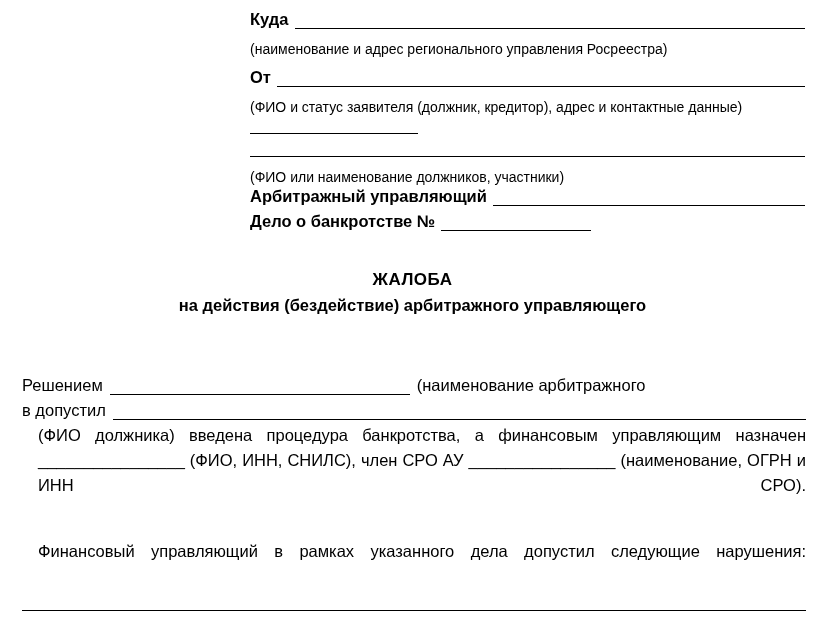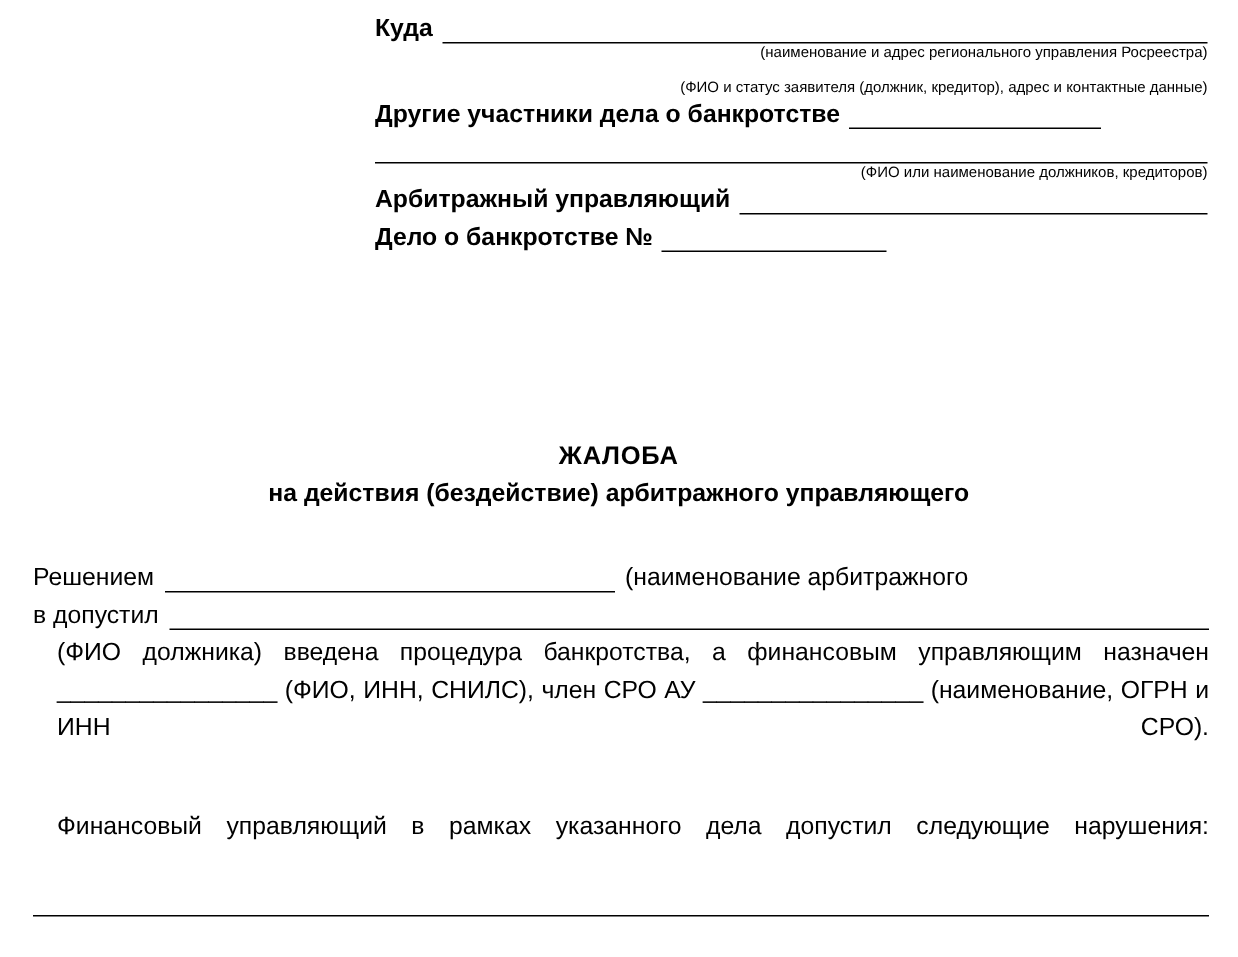--- a/index.html
+++ b/index.html
@@ -43,42 +43,42 @@
     padding-right: 6px;
   }
   .fill {
     flex: 1 1 auto;
     border-bottom: 1.6px solid #000;
     height: 15px;
   }
   .fill.short-2 { flex: 0 0 168px; }
   .fill.short-3 { flex: 0 0 150px; }
   .hint {
-    font-size: 10px;
+    font-size: 14px;
     font-weight: normal;
-    text-align: right;
+    text-align: left;
     line-height: 1.2;
-    margin-top: 1px;
+    margin-top: 12px;
   }
   .hint.left-ind { padding-left: 10px; }
   .full-line {
     border-bottom: 1.6px solid #000;
     height: 14px;
     width: 100%;
   }
   .sp-2 { height: 2px; }
   .sp-6 { height: 6px; }
   .sp-8 { height: 8px; }
   .sp-10 { height: 10px; }
 
   
   .title-wrap {
     position: absolute;
     left: 0;
-    top: 294px;
+    top: 270px;
     width: 825px;
     text-align: center;
   }
   .title-main {
     font-size: 17px;
     font-weight: bold;
     letter-spacing: 0.5px;
   }
   .title-sub {
     font-size: 16.5px;
@@ -144,31 +144,34 @@
   <div class="header-block">
 
     <div class="hdr-row">
       <span class="hdr-label">Куда</span>
       <span class="fill"></span>
     </div>
     <div class="hint">(наименование и адрес регионального управления Росреестра)</div>
 
     <div class="sp-10"></div>
 
+    <div class="hdr-row">
+      <span class="hdr-label">От</span>
+      <span class="fill"></span>
+    </div>
     <div class="hint">(ФИО и статус заявителя (должник, кредитор), адрес и контактные данные)</div>
 
     <div class="sp-2"></div>
 
     <div class="hdr-row">
-      <span class="hdr-label">Другие участники дела о банкротстве</span>
       <span class="fill short-2"></span>
     </div>
     <div class="sp-8"></div>
     <div class="full-line"></div>
-    <div class="hint">(ФИО или наименование должников, кредиторов)</div>
+    <div class="hint">(ФИО или наименование должников, участники)</div>
 
     <div class="sp-2"></div>
 
     <div class="hdr-row">
       <span class="hdr-label">Арбитражный управляющий</span>
       <span class="fill"></span>
     </div>
 
     <div class="sp-6"></div>
 

